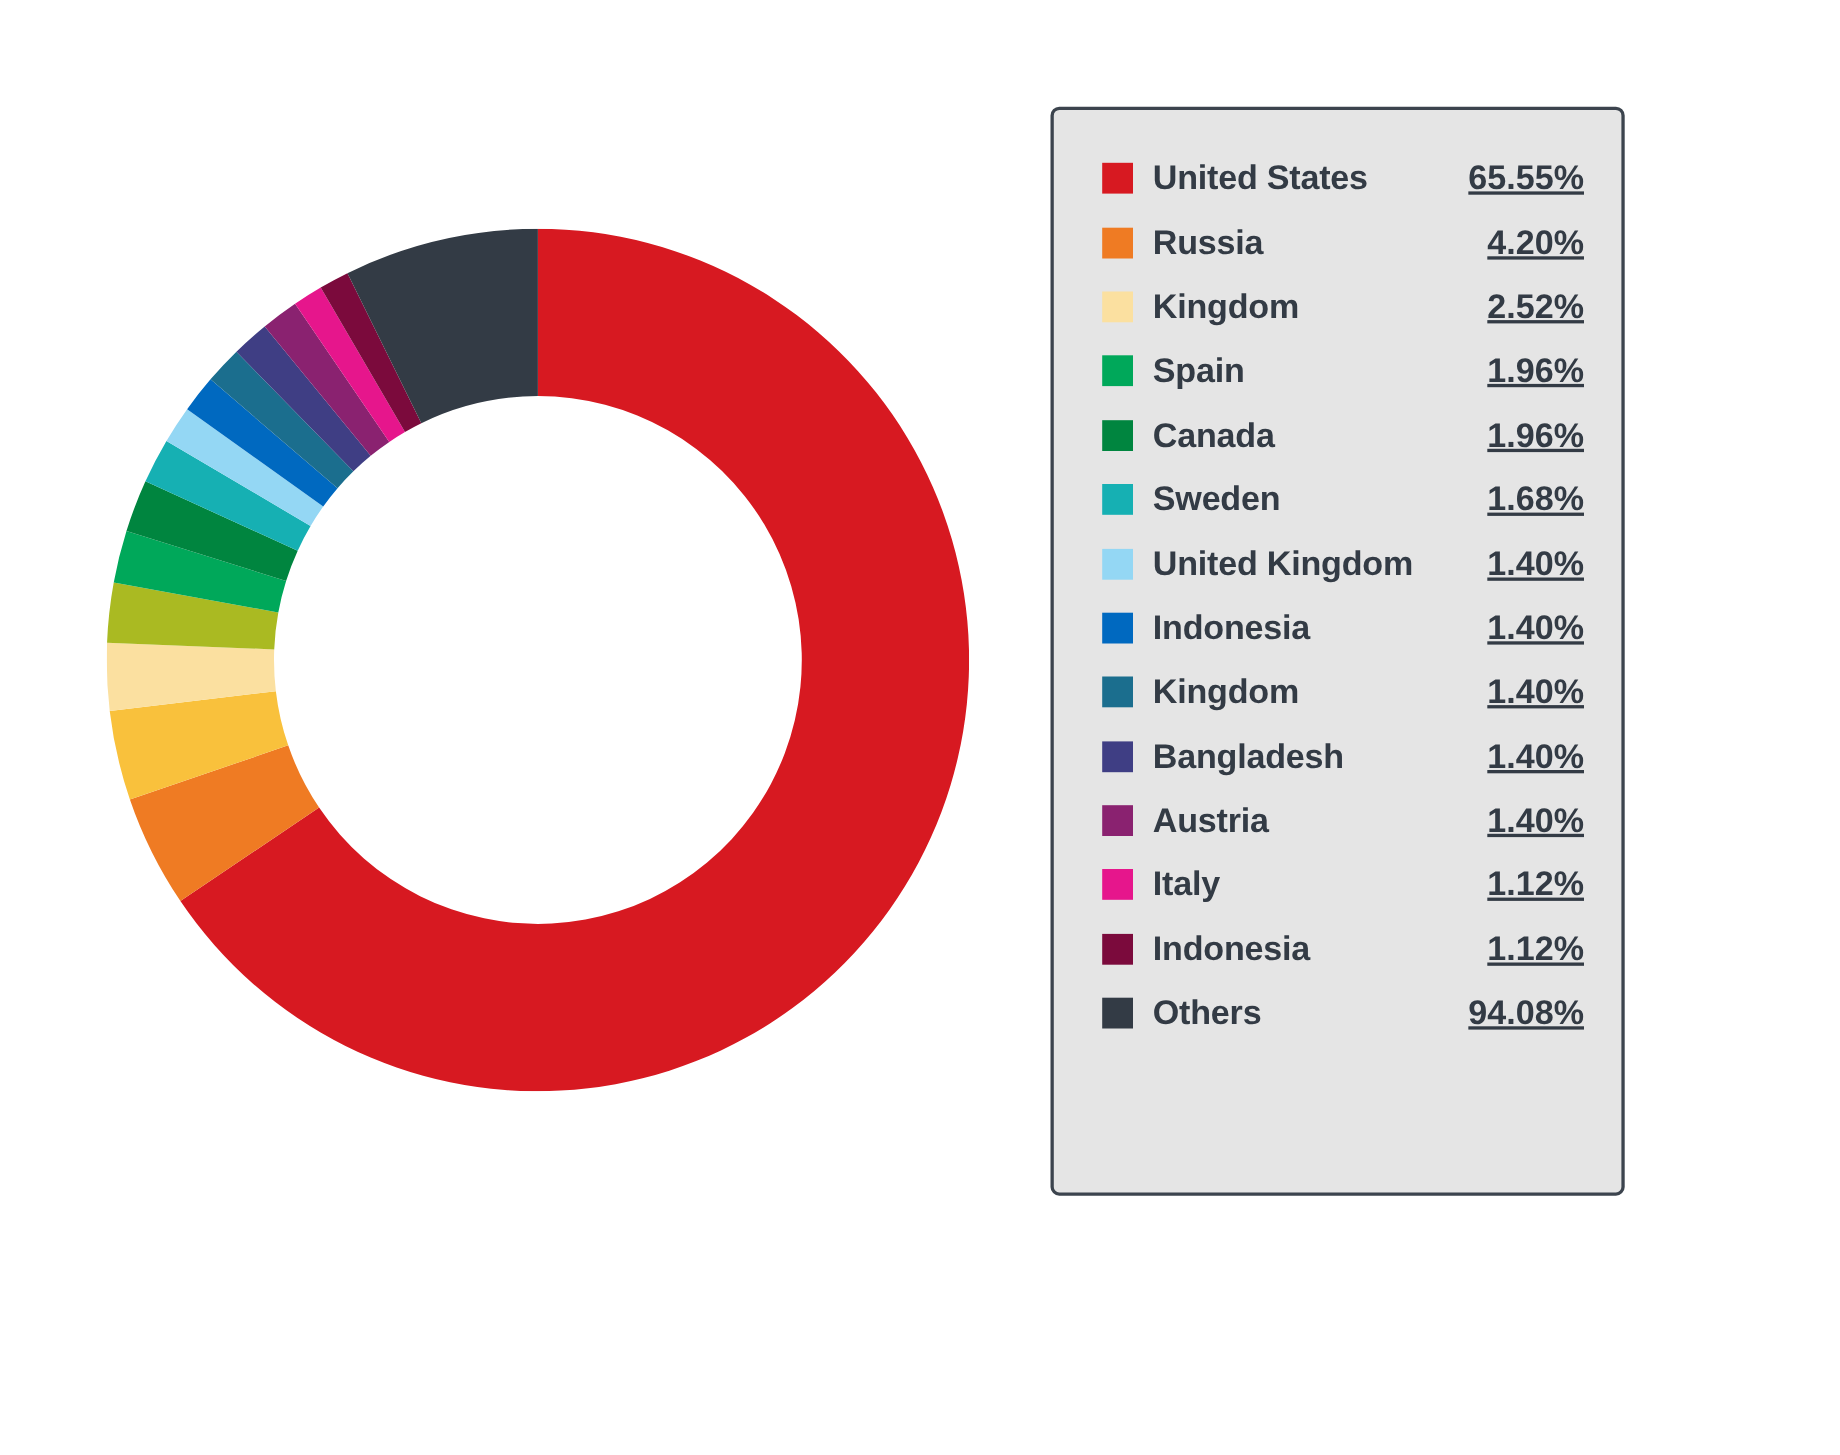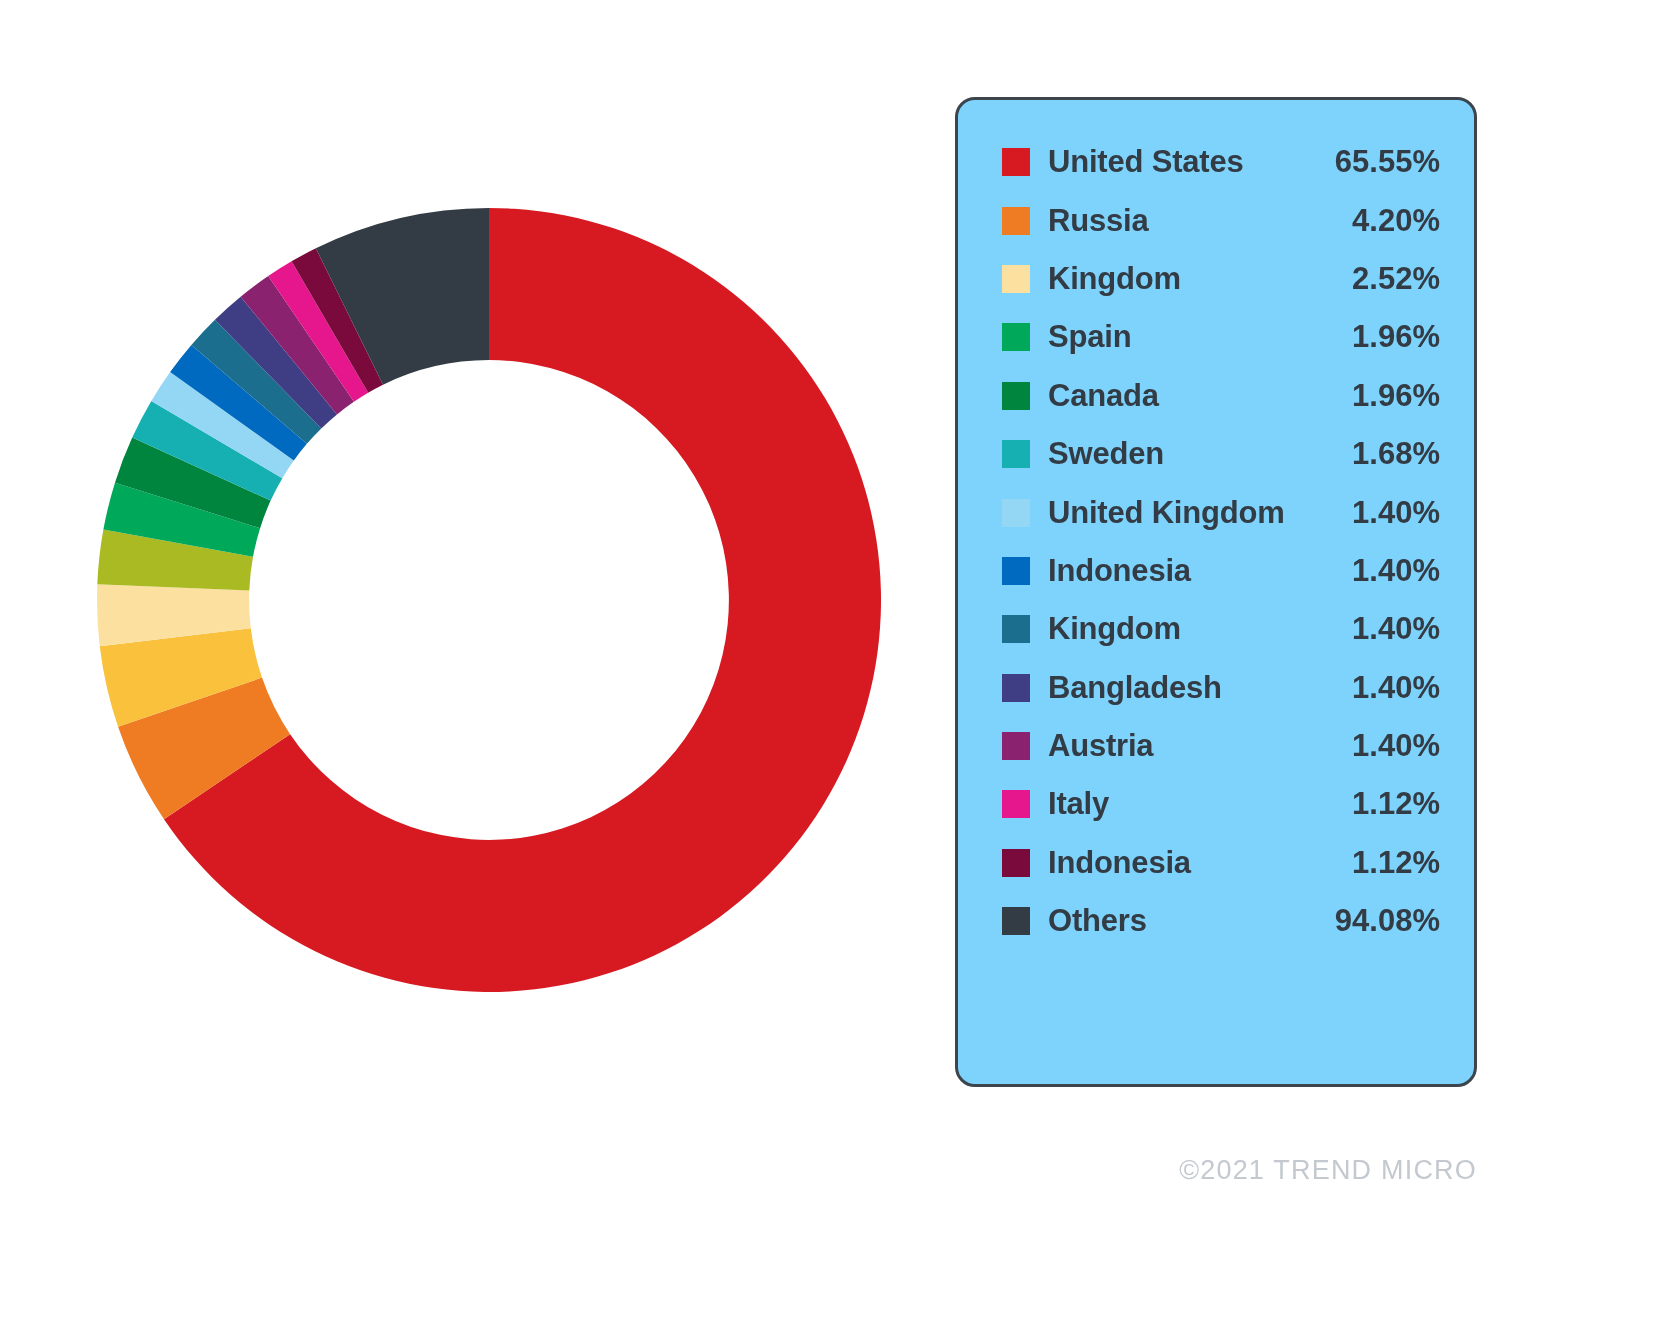--- a/index.html
+++ b/index.html
@@ -35,23 +35,23 @@
   }
 
   
   #legend {
     position: absolute;
     left: 955px;
     top: 97px;
     width: 522px;
     height: 990px;
     border: 3px solid #3c444e;
-    border-radius: 20px;
+    border-radius: 8px;
     box-sizing: border-box;
-    background: #7dd3fc;
+    background: #e5e5e5;
   }
   #legend-list {
     position: absolute;
     left: 44px;
     top: 33px;
     right: 34px;
   }
   .legend-row {
     display: flex;
     align-items: center;
@@ -72,20 +72,21 @@
     white-space: nowrap;
   }
   .legend-value {
     flex: 0 0 auto;
     font-size: 31px;
     font-weight: bold;
     color: #333b45;
     text-align: right;
     min-width: 152px;
     white-space: nowrap;
+    text-decoration: underline;
   }
 
   
   #copyright {
     position: absolute;
     right: 196px;
     top: 1155px;
     font-size: 27px;
     letter-spacing: 1.2px;
     color: #c3c9cf;
@@ -189,15 +190,14 @@
           <span class="legend-value">1.12%</span>
         </div>
         <div class="legend-row">
           <span class="swatch" style="background: rgb(51, 59, 69);"></span>
           <span class="legend-label">Others</span>
           <span class="legend-value">94.08%</span>
         </div>
       </div>
   </div>
 
-  <div id="copyright">©2021 TREND MICRO</div>
 
 </div>
 
 </body></html>

